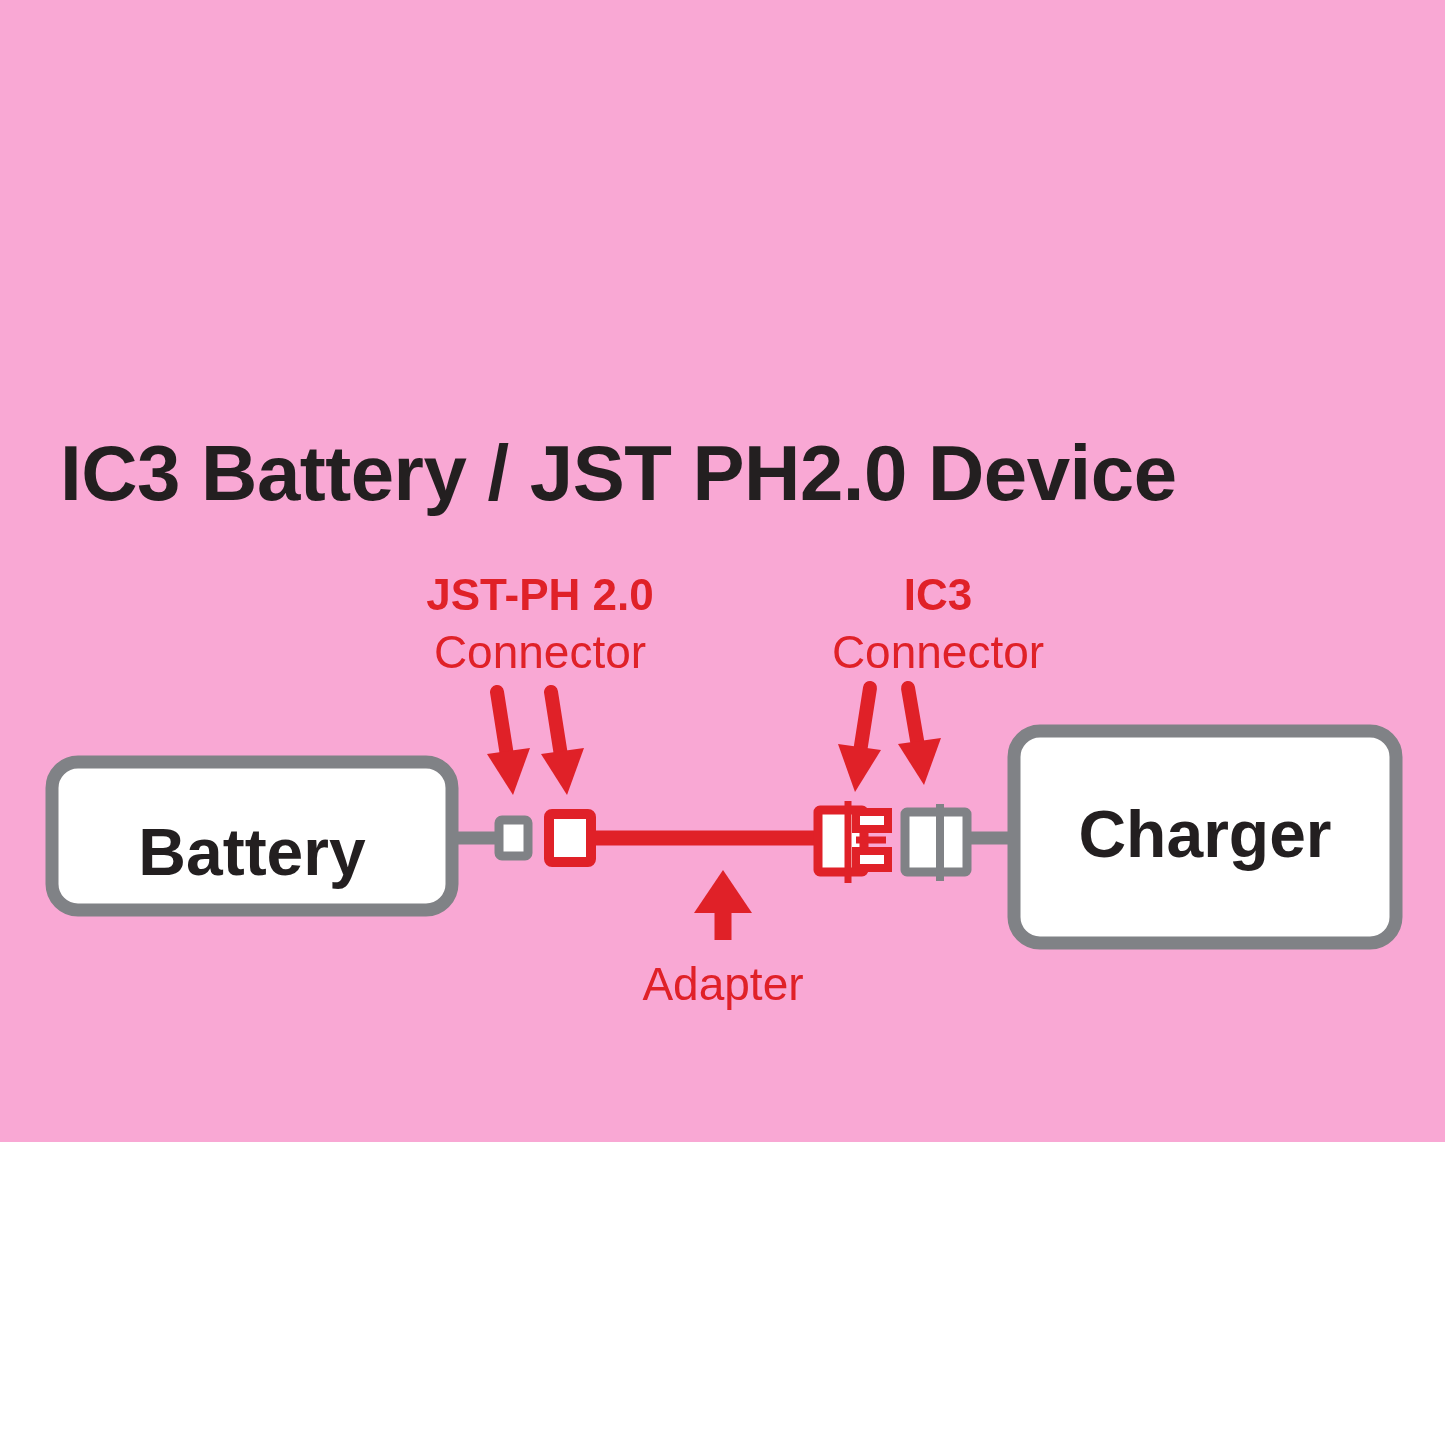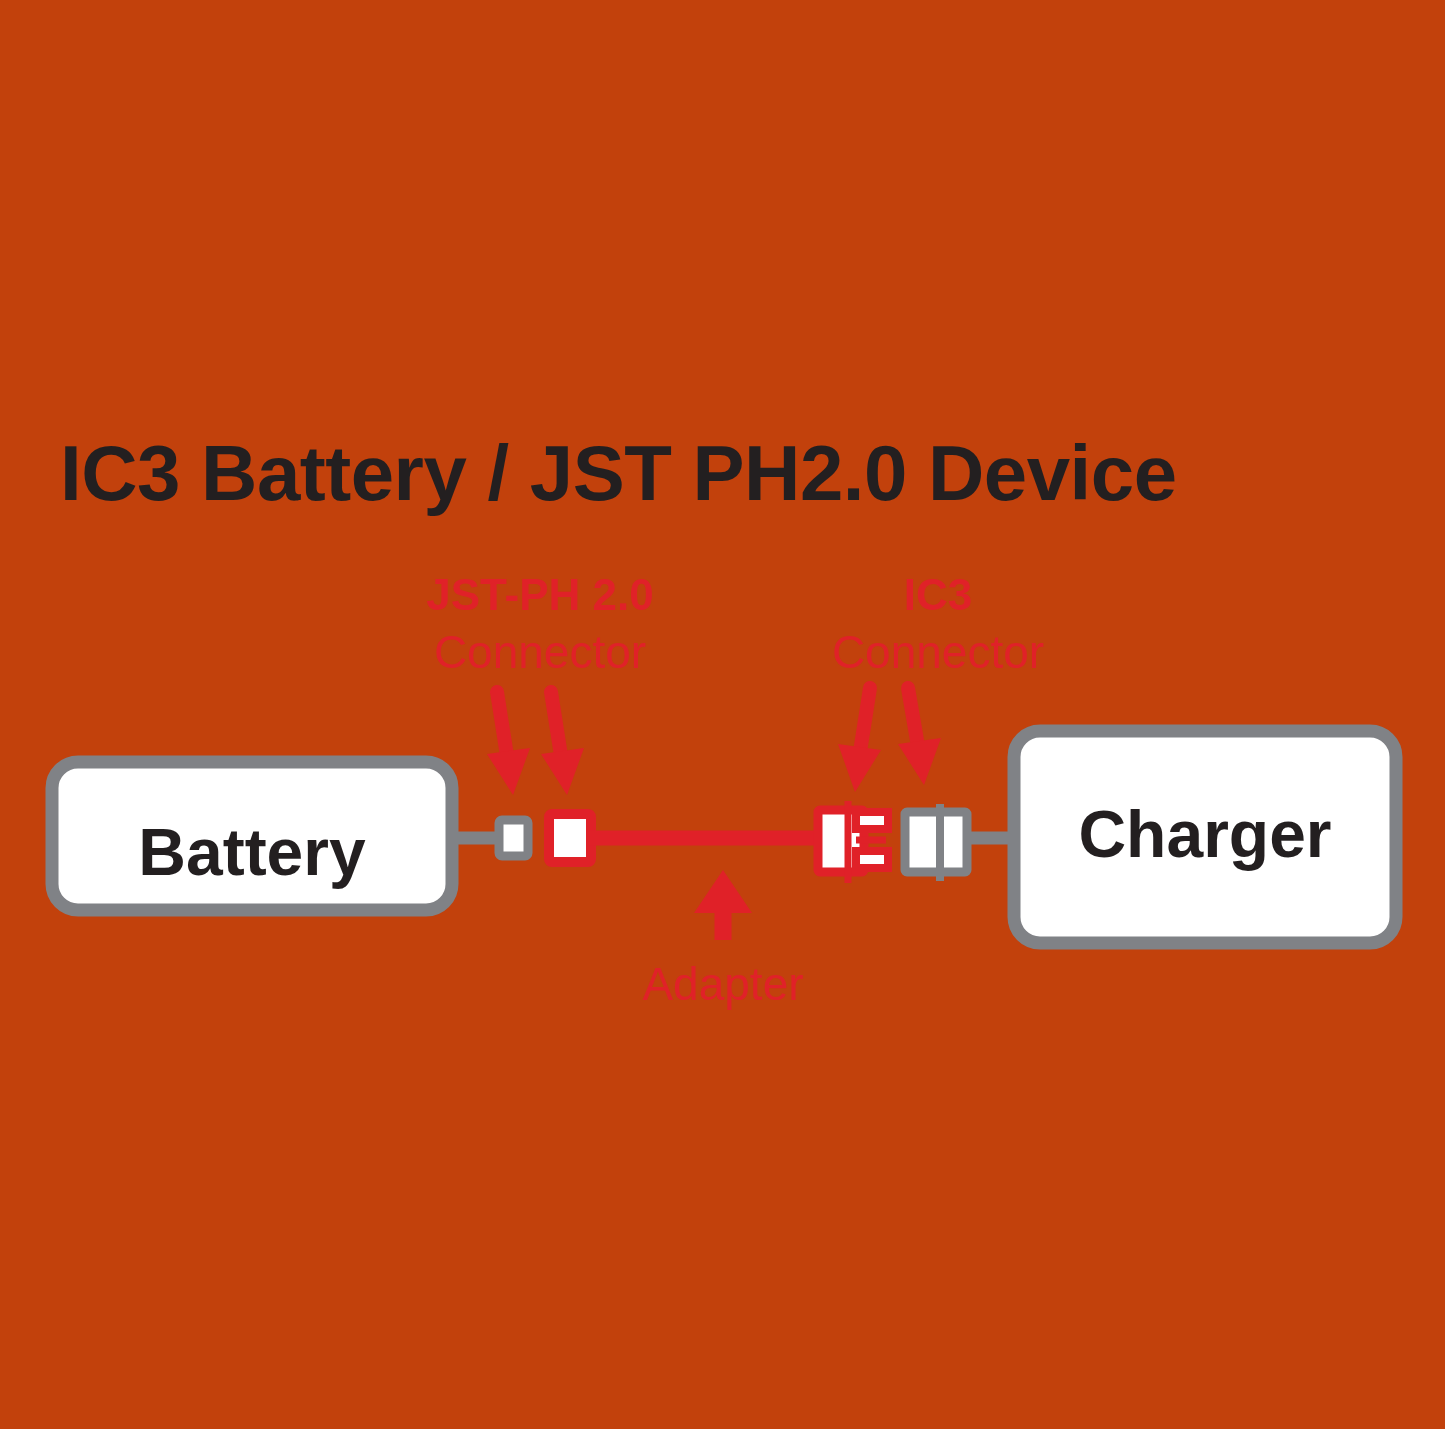--- a/index.html
+++ b/index.html
@@ -7,22 +7,22 @@
     margin: 0;
     padding: 0;
     background: #ffffff;
   }
   body {
     font-family: "Liberation Sans", sans-serif;
   }
   #stage {
     position: relative;
     width: 1445px;
-    height: 1429px;
-    background: #c2410c;
+    height: 1142px;
+    background: #f9a8d4;
     overflow: hidden;
   }
   #diagram-svg {
     position: absolute;
     left: 0;
     top: 0;
     width: 1445px;
     height: 1445px;
     display: block;
   }

